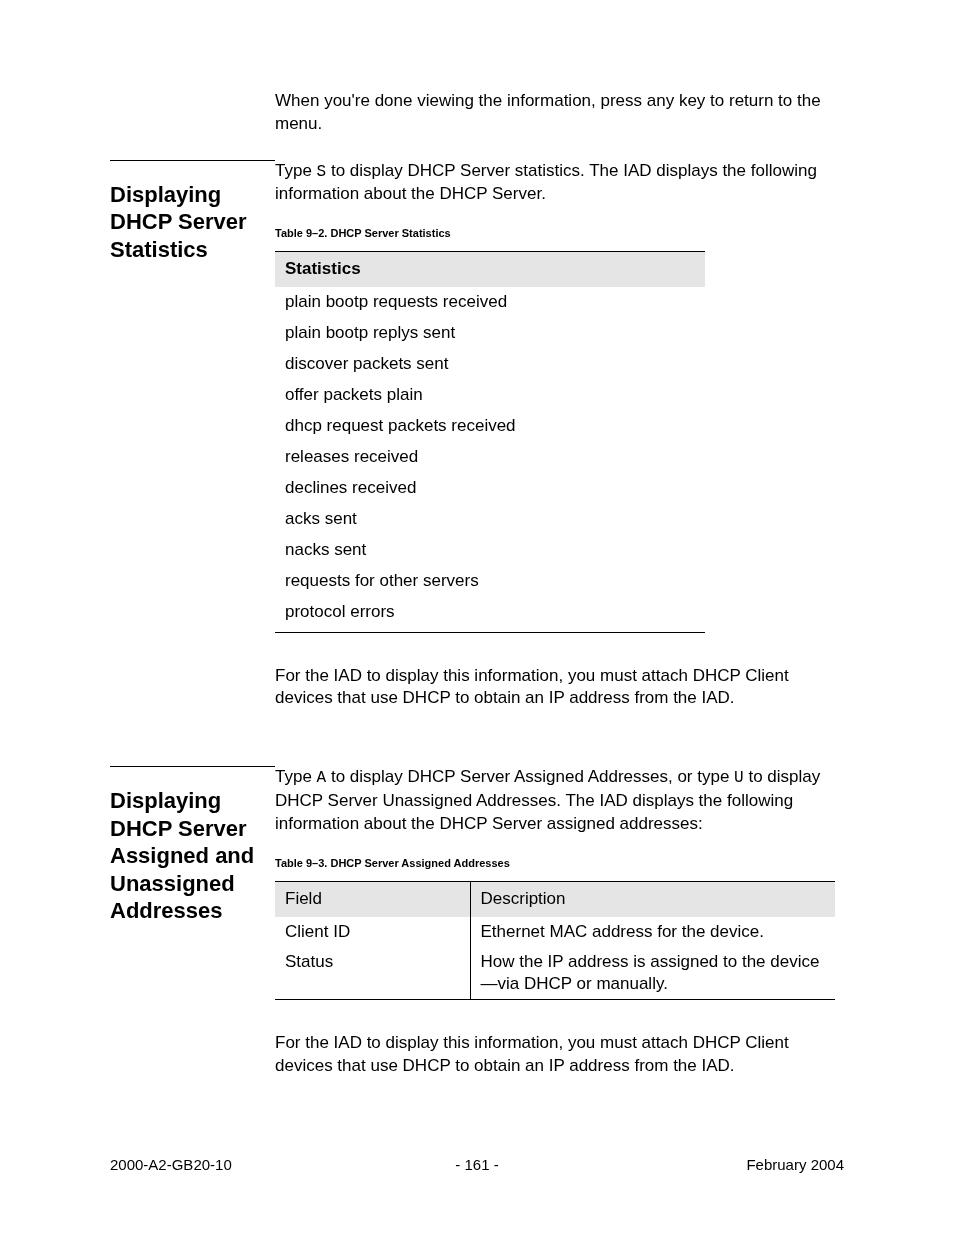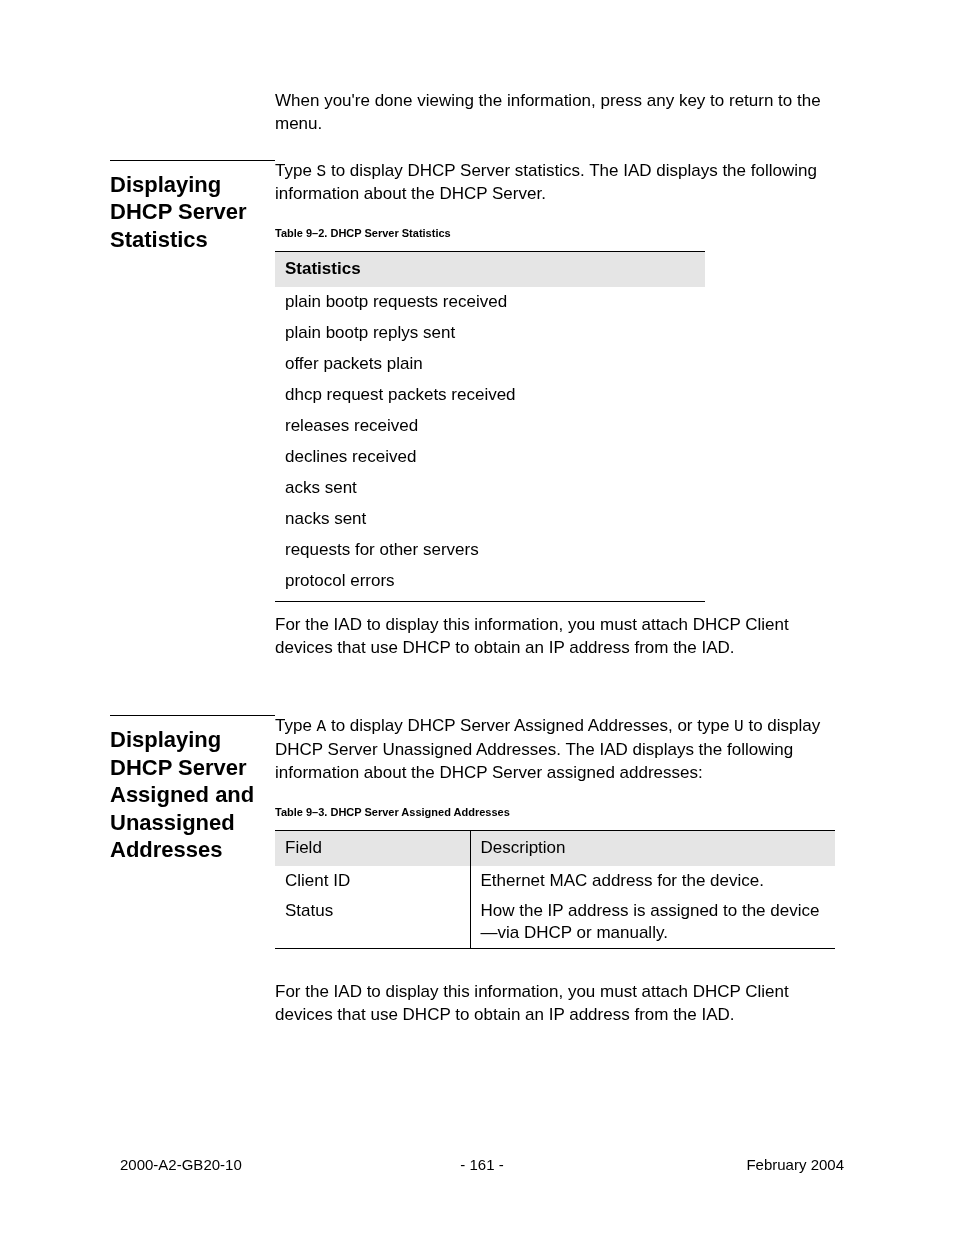--- a/index.html
+++ b/index.html
@@ -25,21 +25,21 @@
       margin-bottom: 24px;
     }
     .section {
       display: flex;
       margin-bottom: 42px;
     }
     .section-heading {
       width: 165px;
       flex-shrink: 0;
       border-top: 1.5px solid #000;
-      padding-top: 10px;
+      padding-top: 20px;
     }
     .section-heading h2 {
       font-size: 22px;
       font-weight: bold;
       line-height: 1.25;
       word-break: normal;
     }
     .section-body {
       flex: 1;
       font-size: 17px;
@@ -54,21 +54,21 @@
     }
     .table-caption {
       font-weight: bold;
       font-size: 11px;
       margin-bottom: 10px;
       margin-top: 20px;
     }
     .stats-table {
       width: 430px;
       border-collapse: collapse;
-      margin-bottom: 12px;
+      margin-bottom: 32px;
     }
     .stats-table th {
       background: #e5e5e5;
       text-align: left;
       padding: 6px 10px;
       font-weight: bold;
       font-size: 17px;
       border-top: 1px solid #000;
     }
     .stats-table td {
@@ -106,21 +106,21 @@
       border-right: 1px solid #000;
     }
     .assigned-table tbody {
       border-bottom: 1px solid #000;
     }
     .assigned-table tr:last-child td {
     }
     .footer {
       position: absolute;
       bottom: 62px;
-      left: 120px;
+      left: 110px;
       right: 110px;
       display: flex;
       justify-content: space-between;
       font-size: 15px;
     }
     .footer-center {
       position: absolute;
       left: 50%;
       transform: translateX(-50%);
     }
@@ -148,20 +148,23 @@
             </tr>
         </thead>
         <tbody>
           <tr>
               <td>plain bootp requests received</td>
             </tr>
           <tr>
               <td>plain bootp replys sent</td>
             </tr>
           <tr>
+              <td>discover packets sent</td>
+            </tr>
+          <tr>
               <td>offer packets plain</td>
             </tr>
           <tr>
               <td>dhcp request packets received</td>
             </tr>
           <tr>
               <td>releases received</td>
             </tr>
           <tr>
               <td>declines received</td>

